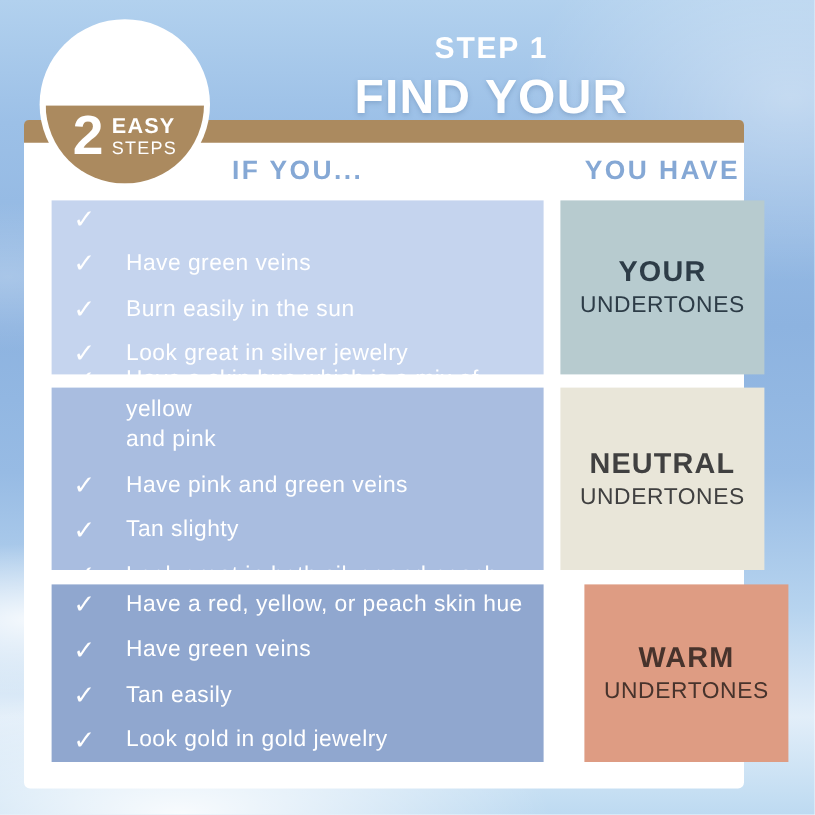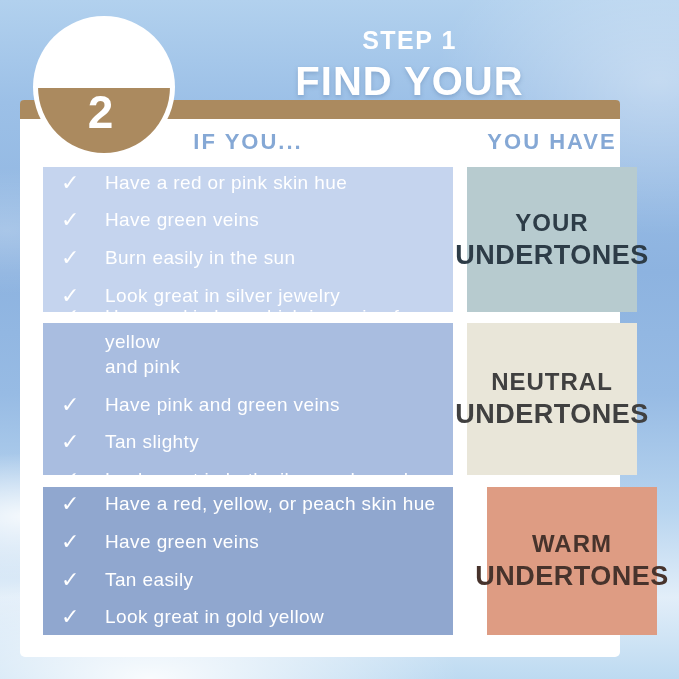--- a/index.html
+++ b/index.html
@@ -62,21 +62,21 @@
   .row2 .result{background:#e9e6d9;color:#404040;}
   .row3 .result{background:#de9c83;color:#47332c;margin-left:20px;}
 
   .items{display:flex;flex-direction:column;justify-content:center;gap:13px;height:100%;
          padding:8px 12px 8px 16px;box-sizing:border-box;}
   .item{display:flex;align-items:flex-start;color:#fff;}
   .item .check{flex:0 0 44px;font-size:22px;line-height:1.1;padding-left:2px;}
   .item .txt{font-size:19px;line-height:1.3;letter-spacing:.4px;white-space:pre-line;}
 
   .result .r1{font-size:24px;font-weight:700;letter-spacing:1px;}
-  .result .r2{font-size:27px;font-weight:700;letter-spacing:.5px;}
+  .result .r2{font-size:19px;font-weight:400;letter-spacing:.5px;}
 </style>
 </head>
 <body>
 
 <div id="scene">
   <div class="sky"></div>
 
   <div class="page-header">
     <div class="step-label">STEP 1</div>
     <div class="page-title">FIND YOUR UNDERTONE</div>
@@ -86,21 +86,20 @@
     <div class="tanbar"></div>
 
     <div class="col-header left">IF YOU...</div>
     <div class="col-header right">YOU HAVE</div>
 
     <div class="row row1">
       <div class="criteria">
         <div class="items">
           <div class="item">
             <span class="check">✓</span>
-            <span class="txt">Have a red or pink skin hue</span>
           </div>
           <div class="item">
             <span class="check">✓</span>
             <span class="txt">Have green veins</span>
           </div>
           <div class="item">
             <span class="check">✓</span>
             <span class="txt">Burn easily in the sun</span>
           </div>
           <div class="item">
@@ -153,29 +152,33 @@
           <div class="item">
             <span class="check">✓</span>
             <span class="txt">Have green veins</span>
           </div>
           <div class="item">
             <span class="check">✓</span>
             <span class="txt">Tan easily</span>
           </div>
           <div class="item">
             <span class="check">✓</span>
-            <span class="txt">Look great in gold yellow</span>
+            <span class="txt">Look gold in gold jewelry</span>
           </div>
         </div>
       </div>
       <div class="result">
         <div class="r1">WARM</div>
         <div class="r2">UNDERTONES</div>
       </div>
     </div>
   </div>
 
   <div class="badge">
     <div class="badge-bottom">
       <div class="badge-number">2</div>
+      <div class="badge-steps">
+        <div class="badge-easy">EASY</div>
+        <div class="badge-stepsword">STEPS</div>
+      </div>
     </div>
   </div>
 </div>
 
 </body></html>

